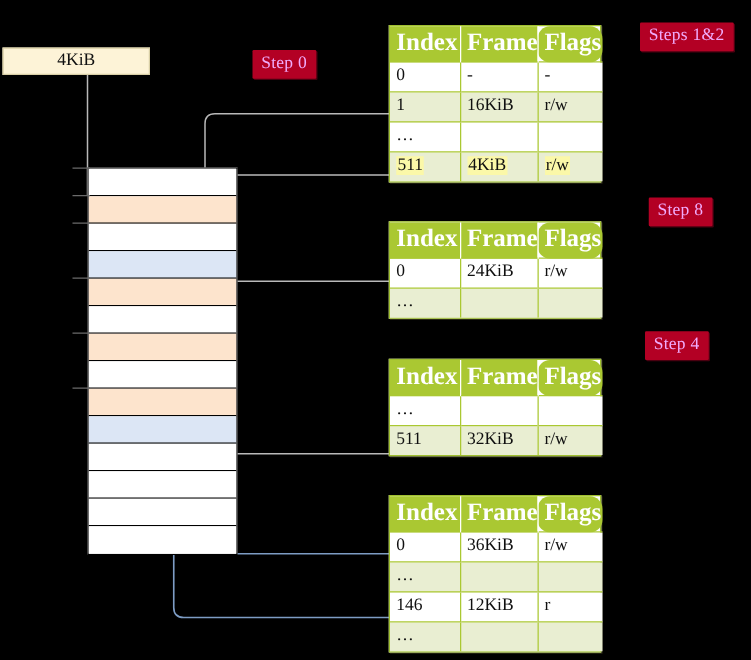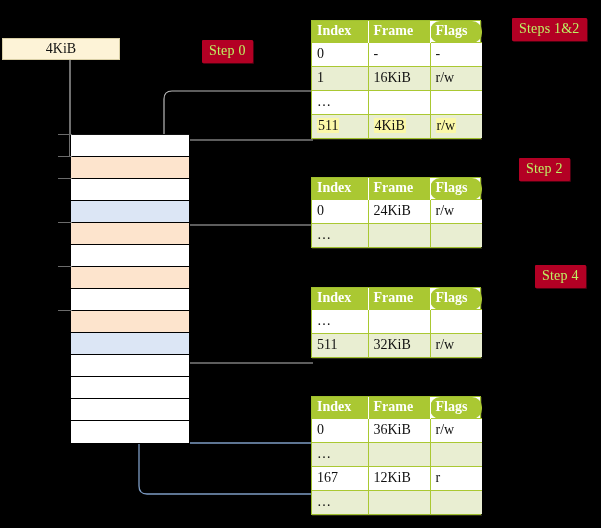--- a/index.html
+++ b/index.html
@@ -28,21 +28,21 @@
     left: 0; top: 0;
     width: 601px;
     height: 528px;
     pointer-events: none;
   }
 
   
   .step-badge {
     position: absolute;
     background: #b30024;
-    color: #bef264;
+    color: #f0abfc;
     font-family: "Liberation Serif", "DejaVu Serif", serif;
     font-size: 14px;
     line-height: 1;
     padding: 4px 7px 5px 7px;
     white-space: nowrap;
     box-shadow: 1px 1px 0 #4a0010;
     border-radius: 1px;
     letter-spacing: 0.2px;
   }
 
@@ -109,21 +109,21 @@
     width: 100%;
     table-layout: fixed;
   }
   .ptable th {
     background: #aac832;
     color: #ffffff;
     font-weight: bold;
     text-align: left;
     padding: 2px 5px 3px 5px;
     border-right: 1px solid #ffffff;
-    font-size: 14px;
+    font-size: 20px;
     line-height: 1.15;
   }
   .ptable th:last-child { border-right: none; border-radius: 10px; }
   .ptable td {
     padding: 2px 5px 3px 5px;
     border-right: 1px solid #aac832;
     border-top: 1px solid #aac832;
     font-size: 14px;
     line-height: 1.2;
     height: 18px;
@@ -321,34 +321,34 @@
               <td>0</td>
               <td>36KiB</td>
               <td>r/w</td>
             </tr>
             <tr class="alt">
               <td>…</td>
               <td></td>
               <td></td>
             </tr>
             <tr class="plain">
-              <td>167</td>
+              <td>146</td>
               <td>12KiB</td>
               <td>r</td>
             </tr>
             <tr class="alt">
               <td>…</td>
               <td></td>
               <td></td>
             </tr>
           </tbody>
         </table>
       </div>
     </div>
 
   <div id="badges-host">
       <div class="step-badge" style="left: 202px; top: 40px;">Step 0</div>
       <div class="step-badge" style="left: 512px; top: 18px;">Steps 1&amp;2</div>
-      <div class="step-badge" style="left: 519px; top: 158px;">Step 2</div>
-      <div class="step-badge" style="left: 535px; top: 265px;">Step 4</div>
+      <div class="step-badge" style="left: 519px; top: 158px;">Step 8</div>
+      <div class="step-badge" style="left: 516px; top: 265px;">Step 4</div>
     </div>
 
 </div>
 
 </body></html>

